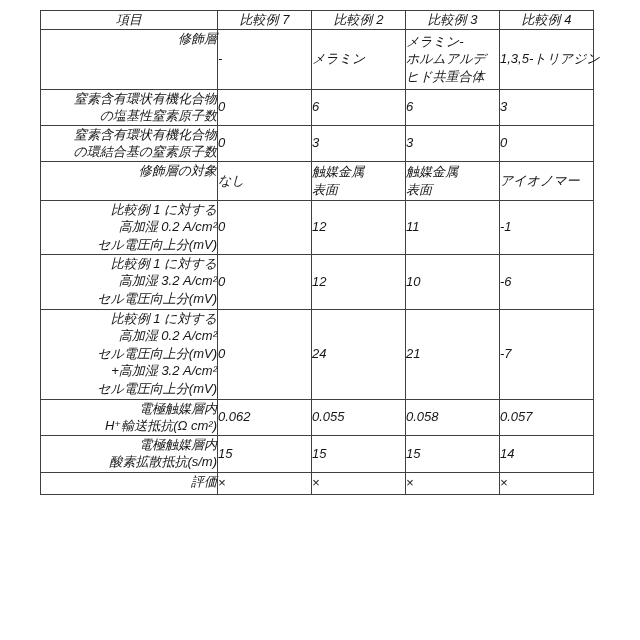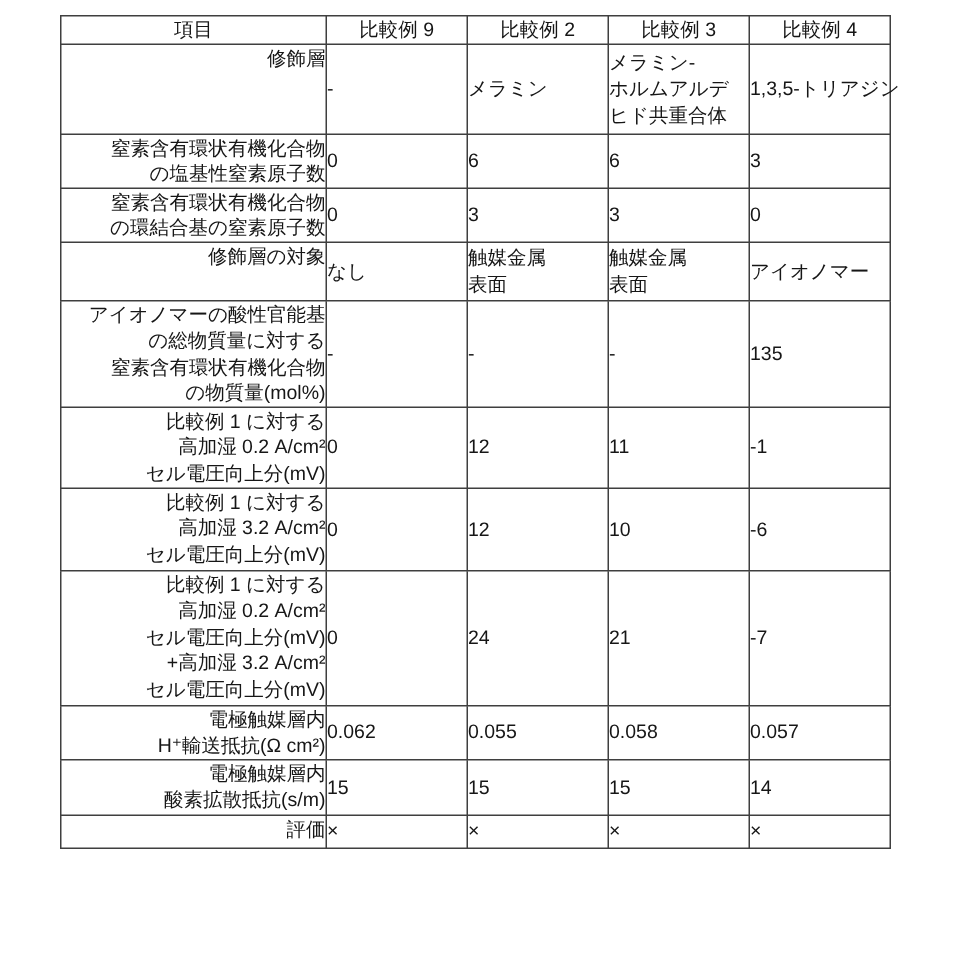--- a/index.html
+++ b/index.html
@@ -2,21 +2,21 @@
 <html><head>
 <meta charset="utf-8">
 <style>
   html, body {
     margin: 0; padding: 0;
     width: 640px; height: 640px;
     background: #ffffff;
     font-family: "Liberation Sans", "DejaVu Sans", sans-serif;
     color: #161616;
   }
-  .page { position: relative; width: 588px; height: 640px; background: #ffffff; }
+  .page { position: relative; width: 588px; height: 640px; background: #ffffff; font-style: italic; }
   table.cmp {
     position: absolute; left: 40px; top: 10px;
     width: 553px;
     border-collapse: collapse;
     table-layout: fixed;
   }
   table.cmp th, table.cmp td {
     border: 1px solid #3f3f3f;
     font-size: 13px;
     line-height: 17.5px;
@@ -64,21 +64,21 @@
     <colgroup>
       <col class="c-label">
         <col class="c-val">
         <col class="c-val">
         <col class="c-val">
         <col class="c-val">
     </colgroup>
     <thead>
       <tr class="hh">
         <th>項目</th>
-        <th>比較例 9</th>
+        <th>比較例 7</th>
         <th>比較例 2</th>
         <th>比較例 3</th>
         <th>比較例 4</th>
       </tr>
     </thead>
     <tbody>
       <tr class="r0">
         <td class="lbl">修飾層</td>
         <td class="val">-</td>
         <td class="val">メラミン</td>
@@ -104,30 +104,20 @@
         <td class="val">0</td>
       </tr>
       <tr class="r3">
         <td class="lbl">修飾層の対象</td>
         <td class="val">なし</td>
         <td class="val">触媒金属
 表面</td>
         <td class="val">触媒金属
 表面</td>
         <td class="val">アイオノマー</td>
-      </tr>
-      <tr class="r5">
-        <td class="lbl">アイオノマーの酸性官能基
-の総物質量に対する
-窒素含有環状有機化合物
-の物質量(mol%)</td>
-        <td class="val">-</td>
-        <td class="val">-</td>
-        <td class="val">-</td>
-        <td class="val">135</td>
       </tr>
       <tr class="r6">
         <td class="lbl">比較例 1 に対する
 高加湿 0.2 A/cm²
 セル電圧向上分(mV)</td>
         <td class="val">0</td>
         <td class="val">12</td>
         <td class="val">11</td>
         <td class="val">-1</td>
       </tr>

